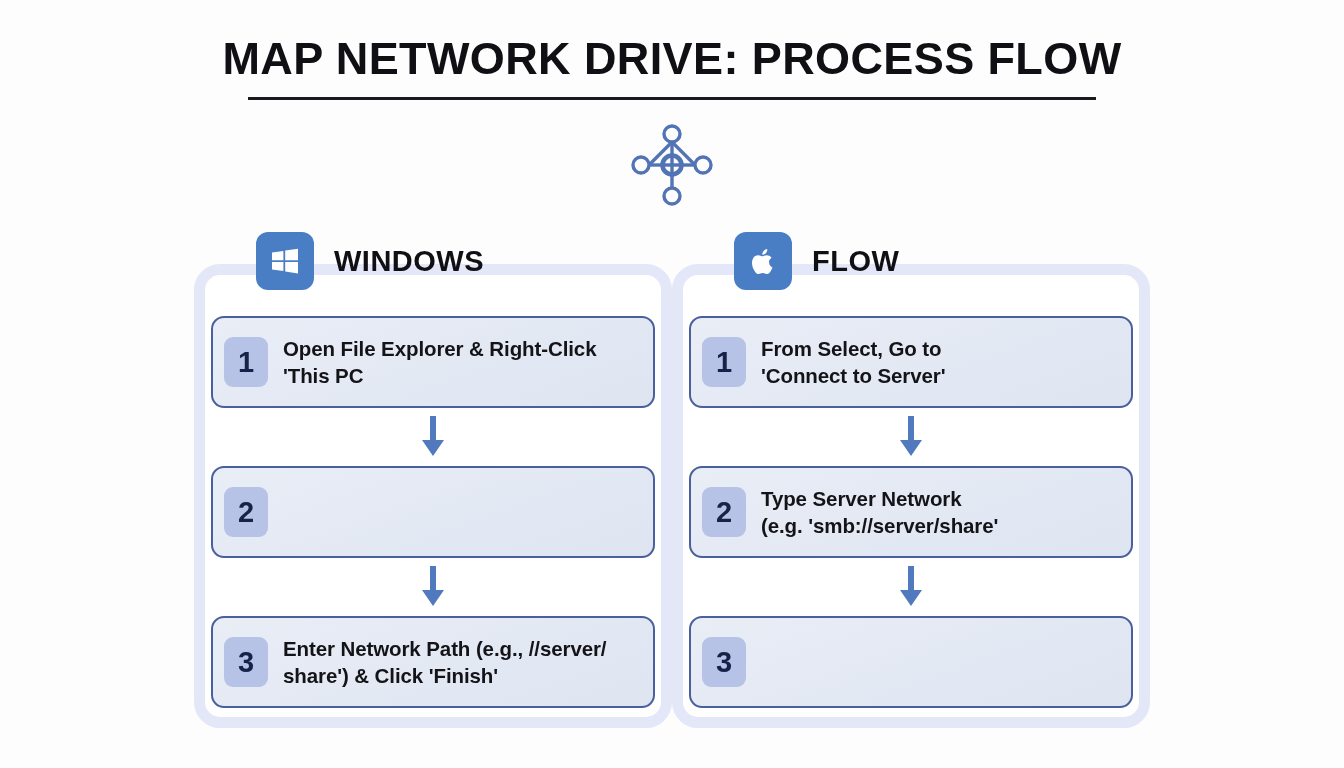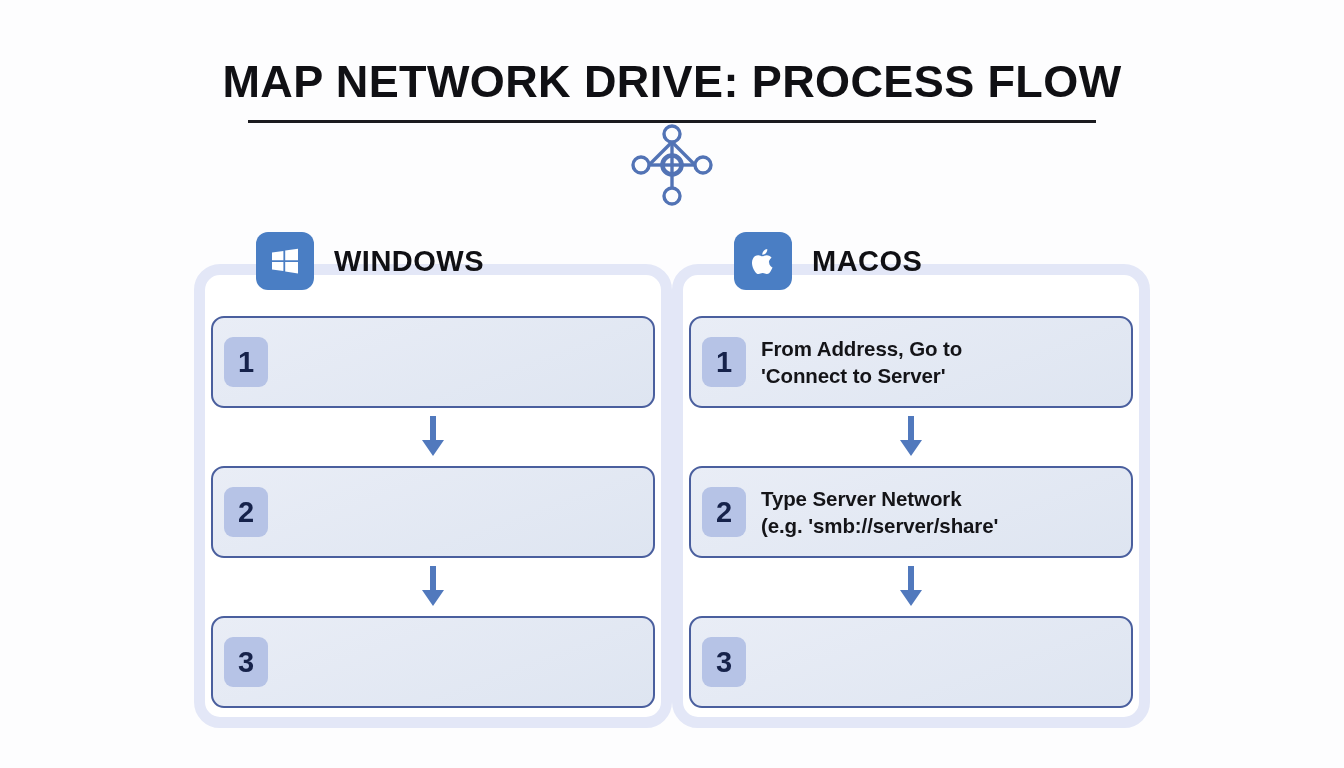--- a/index.html
+++ b/index.html
@@ -16,21 +16,20 @@
     position: relative;
   }
 
   
   .title-wrap {
     position: absolute;
     top: 34px;
     left: 0;
     width: 1344px;
     text-align: center;
-    margin-top: 23px;
   }
   .page-title {
     font-size: 45px;
     font-weight: bold;
     letter-spacing: 0.4px;
     color: #101014;
     line-height: 1.12;
     white-space: nowrap;
   }
   .title-rule {
@@ -205,64 +204,68 @@
       </div>
       <div class="os-name">WINDOWS</div>
     </div>
 
     <div class="panel"></div>
 
     <div class="steps">
 
       <div class="step-card">
         <div class="step-num">1</div>
+        <div class="step-text">Open File Explorer &amp; Right-Click
+'This PC</div>
       </div>
 
       <div class="connector">
         <svg viewBox="0 0 28 42" width="28" height="42" aria-hidden="true">
           <path d="M11 0 H17 V24 H25 L14 40 L3 24 H11 Z" fill="#5179bd"></path>
         </svg>
       </div>
 
       <div class="step-card">
         <div class="step-num">2</div>
       </div>
 
       <div class="connector">
         <svg viewBox="0 0 28 42" width="28" height="42" aria-hidden="true">
           <path d="M11 0 H17 V24 H25 L14 40 L3 24 H11 Z" fill="#5179bd"></path>
         </svg>
       </div>
 
       <div class="step-card">
         <div class="step-num">3</div>
+        <div class="step-text">Enter Network Path (e.g., //server/
+share') &amp; Click 'Finish'</div>
       </div>
 
     </div>
   </div>
 
   <div class="column">
 
     <div class="col-header">
       <div class="os-badge">
         <svg viewBox="0 0 32 32" width="31" height="31" aria-hidden="true">
           <path d="M21.6 17.1c0-3.3 2.7-4.9 2.8-5-1.5-2.2-3.9-2.5-4.7-2.6-2-0.2-3.9 1.2-4.9 1.2-1 0-2.6-1.2-4.3-1.1-2.2 0-4.2 1.3-5.3 3.2-2.3 3.9-0.6 9.7 1.6 12.9 1.1 1.6 2.4 3.3 4.1 3.3 1.6-0.1 2.3-1.1 4.3-1.1 2 0 2.6 1.1 4.3 1 1.8 0 2.9-1.6 4-3.2 1.3-1.8 1.8-3.6 1.8-3.7-0.1 0-3.5-1.3-3.5-5.3z" fill="#ffffff"></path>
           <path d="M18.6 7.3c0.9-1.1 1.5-2.6 1.3-4.1-1.3 0.1-2.9 0.9-3.8 1.9-0.8 0.9-1.5 2.5-1.3 3.9 1.4 0.1 2.9-0.7 3.8-1.7z" fill="#ffffff"></path>
         </svg>
       </div>
-      <div class="os-name">MACOS</div>
+      <div class="os-name">FLOW</div>
     </div>
 
     <div class="panel"></div>
 
     <div class="steps">
 
       <div class="step-card">
         <div class="step-num">1</div>
-        <div class="step-text">From Address, Go to
+        <div class="step-text">From Select, Go to
 'Connect to Server'</div>
       </div>
 
       <div class="connector">
         <svg viewBox="0 0 28 42" width="28" height="42" aria-hidden="true">
           <path d="M11 0 H17 V24 H25 L14 40 L3 24 H11 Z" fill="#5179bd"></path>
         </svg>
       </div>
 
       <div class="step-card">

